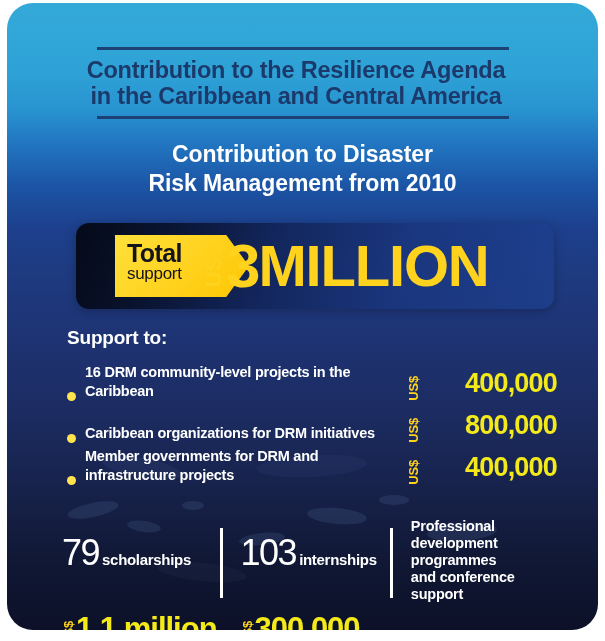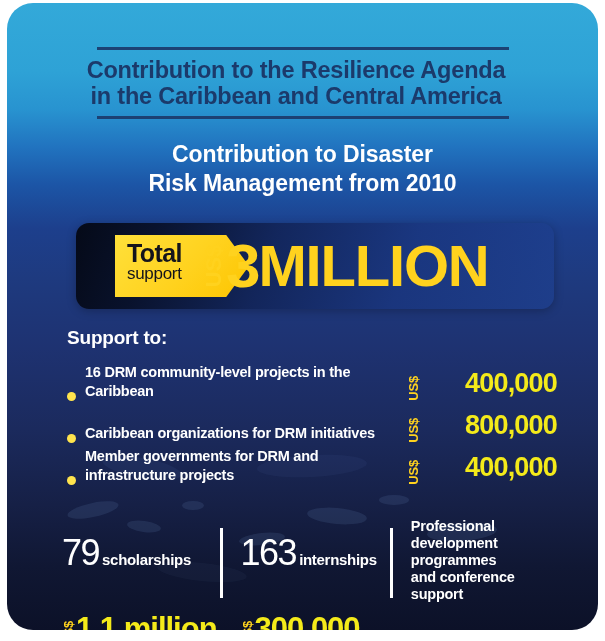--- a/index.html
+++ b/index.html
@@ -398,21 +398,21 @@
       <div class="stat-money">
         <span class="usd-rot money-usd">US$</span>
         <span class="money-value">1.1 million</span>
       </div>
     </div>
 
     <div class="divider"></div>
 
     <div class="stat-col stat-col-2">
       <div class="stat-top">
-        <span class="stat-count">163</span>
+        <span class="stat-count">103</span>
         <span class="stat-word">internships</span>
       </div>
       <div class="stat-money">
         <span class="usd-rot money-usd">US$</span>
         <span class="money-value">300,000</span>
       </div>
     </div>
 
     <div class="divider"></div>
 

